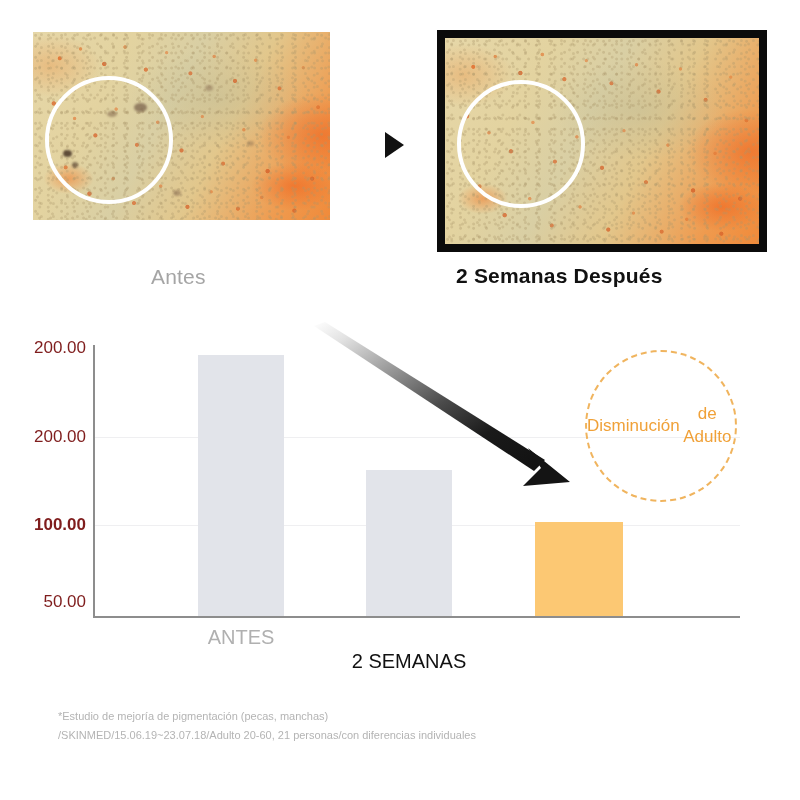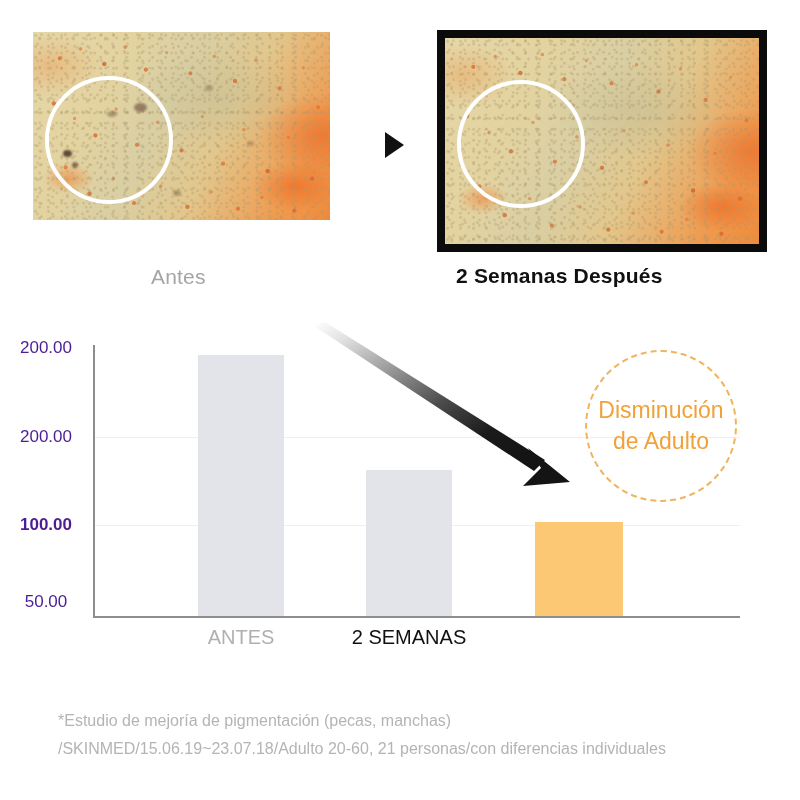--- a/index.html
+++ b/index.html
@@ -161,23 +161,23 @@
     position: absolute;
     left: 95px;
     width: 645px;
     height: 1px;
     background: #efeff1;
   }
   .ytick {
     position: absolute;
     right: 0;
     width: 80px;
-    text-align: center;
+    text-align: right;
     font-size: 17px;
-    color: #4c1d95;
+    color: #7f1d1d;
     transform: translateY(-50%);
   }
   .ytick-wrap { position: absolute; left: 0; width: 86px; }
 
   .bar { position: absolute; }
   .bar-plain  { background: #e2e4ea; }
   .bar-accent { background: #fcc873; }
 
   .xlabel {
     position: absolute;
@@ -190,35 +190,35 @@
   .arrow-svg { position: absolute; left: 0; top: 0; }
 
   .badge {
     position: absolute;
     left: 585px; top: 350px;
     width: 152px; height: 152px;
     border: 2px dashed #f0b45e;
     border-radius: 50%;
     box-sizing: border-box;
     display: flex;
-    flex-direction: column;
+    flex-direction: row;
     align-items: center;
     justify-content: center;
     text-align: center;
     color: #f0a138;
-    font-size: 23px;
+    font-size: 17px;
     line-height: 1.35;
   }
 
   
   .footnote {
     position: absolute;
     left: 58px; top: 707px;
     width: 700px;
-    font-size: 16px;
+    font-size: 11px;
     color: #b4b4b4;
     line-height: 1.75;
   }
   .footnote div { white-space: nowrap; }
 </style>
 </head>
 <body>
 
 <div class="photo-row">
 
@@ -282,21 +282,21 @@
         <stop offset="55%" stop-color="#4a4a4a"></stop>
         <stop offset="75%" stop-color="#1a1a1a"></stop>
         <stop offset="100%" stop-color="#111111"></stop>
       </linearGradient>
     </defs>
     <polygon points="314,6 325,2 545,140 534,151" fill="url(#arrowFade)"></polygon>
     <polygon points="528,128 570,162 523,166 541,148" fill="#141414"></polygon>
   </svg>
 
   <div class="xlabel" style="left:198px;width:86px;color:#b0b0b0;">ANTES</div>
-  <div class="xlabel" style="left:328px;width:162px;color:#111111;">2 SEMANAS</div>
+  <div class="xlabel" style="left:328px;width:162px;color:#111111;margin-top:24px;">2 SEMANAS</div>
 
   <div class="badge" style="top:30px;">
     <span>Disminución</span>
     <span>de Adulto</span>
   </div>
 </div>
 
 <div class="footnote">
   <div>*Estudio de mejoría de pigmentación (pecas, manchas)</div>
   <div>/SKINMED/15.06.19~23.07.18/Adulto 20-60, 21 personas/con diferencias individuales</div>

